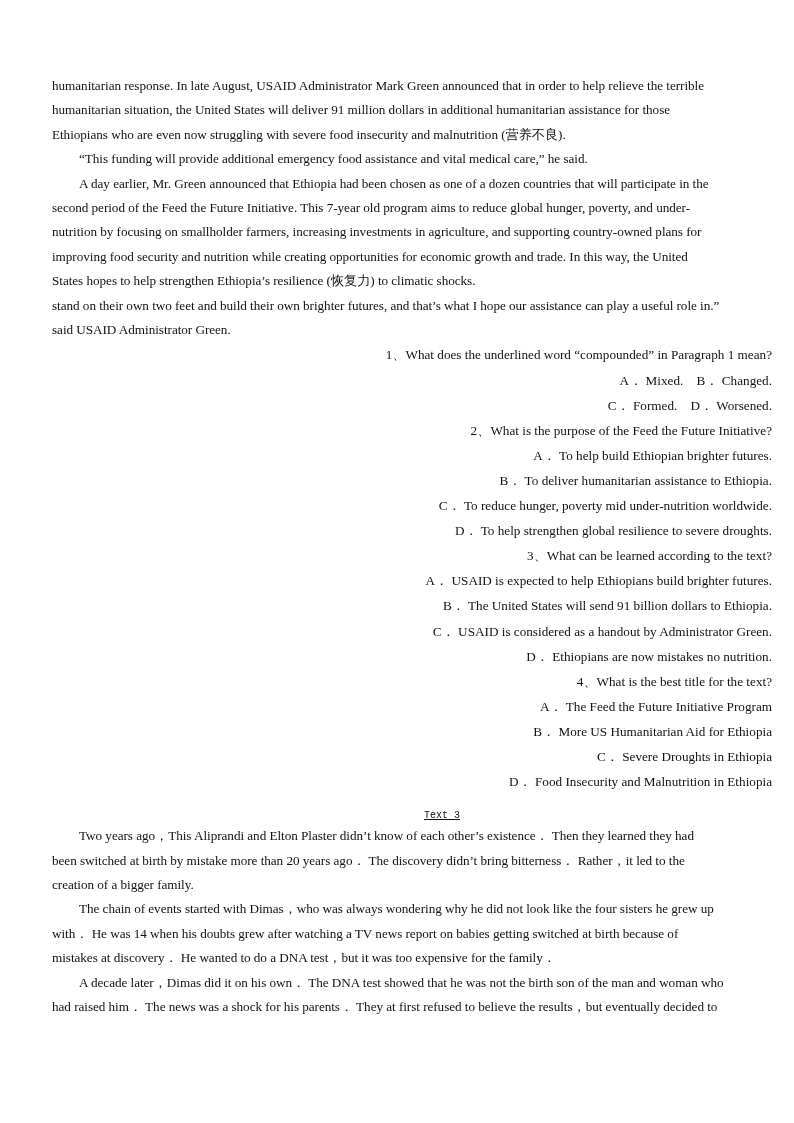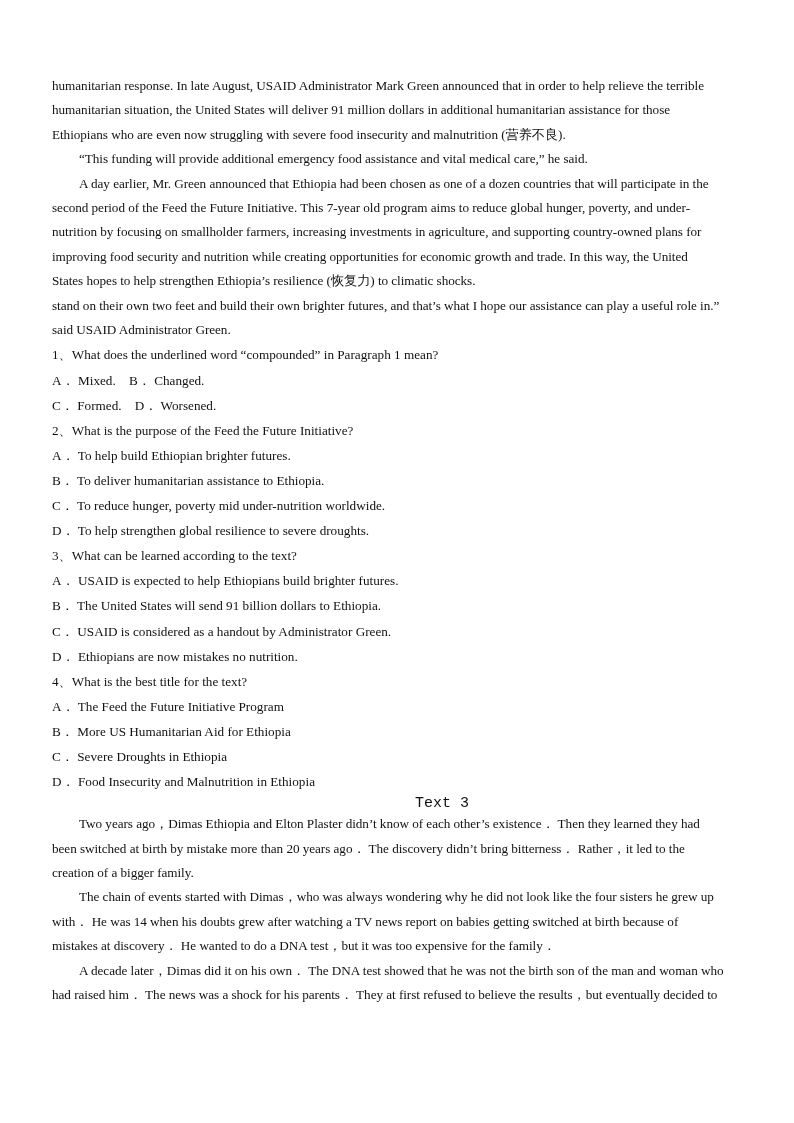--- a/index.html
+++ b/index.html
@@ -4,24 +4,24 @@
 <style>
   html, body { margin: 0; padding: 0; background: #ffffff; }
   body {
     width: 794px; height: 1123px; position: relative; overflow: hidden;
     font-family: "Liberation Serif", "DejaVu Serif", serif;
     color: #111;
   }
   .page { position: absolute; left: 52px; top: 74px; width: 720px; }
   .line { font-size: 13.2px; line-height: 24.4px; white-space: nowrap; letter-spacing: -0.05px; }
   .indent { text-indent: 27px; }
-  .q { font-size: 13.2px; line-height: 25.1px; margin: 0; white-space: nowrap; }
+  .q { font-size: 13.2px; line-height: 25.1px; margin: 0; white-space: nowrap; text-align: right; }
   .heading {
     font-family: "Liberation Mono", "DejaVu Sans Mono", monospace;
-    font-size: 15px; text-align: center; line-height: 16px; margin-top: 2px; margin-left: 60px;
+    font-size: 10px; text-align: center; line-height: 16px; margin-top: 14px; margin-left: 60px; text-decoration: underline;
   }
 </style>
 </head>
 <body>
 
 <div class="page">
 
   <div>
     <div>
       <div class="line">humanitarian response. In late August, USAID Administrator Mark Green announced that in order to help relieve the terrible</div>
@@ -69,21 +69,21 @@
       <div class="q">A． The Feed the Future Initiative Program</div>
       <div class="q">B． More US Humanitarian Aid for Ethiopia</div>
       <div class="q">C． Severe Droughts in Ethiopia</div>
       <div class="q">D． Food Insecurity and Malnutrition in Ethiopia</div>
     </div>
   </div>
 
   <div>
     <div class="heading">Text 3</div>
     <div>
-      <div class="line indent">Two years ago，Dimas Ethiopia and Elton Plaster didn’t know of each other’s existence． Then they learned they had</div>
+      <div class="line indent">Two years ago，This Aliprandi and Elton Plaster didn’t know of each other’s existence． Then they learned they had</div>
       <div class="line">been switched at birth by mistake more than 20 years ago． The discovery didn’t bring bitterness． Rather，it led to the</div>
       <div class="line">creation of a bigger family.</div>
     </div>
     <div>
       <div class="line indent">The chain of events started with Dimas，who was always wondering why he did not look like the four sisters he grew up</div>
       <div class="line">with． He was 14 when his doubts grew after watching a TV news report on babies getting switched at birth because of</div>
       <div class="line">mistakes at discovery． He wanted to do a DNA test，but it was too expensive for the family．</div>
     </div>
     <div>
       <div class="line indent">A decade later，Dimas did it on his own． The DNA test showed that he was not the birth son of the man and woman who</div>

